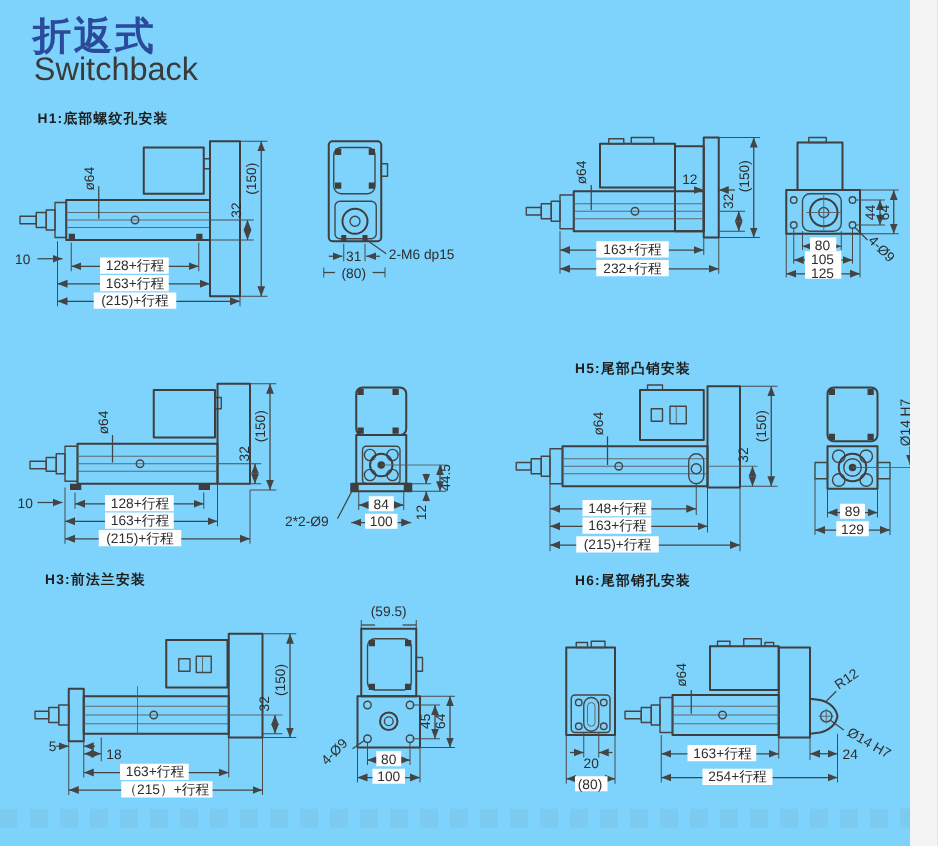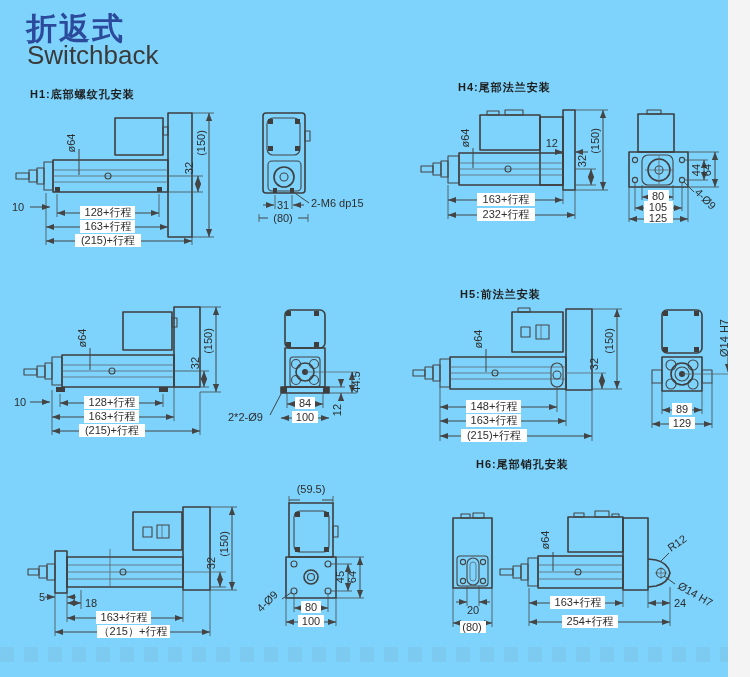--- a/index.html
+++ b/index.html
@@ -2,21 +2,21 @@
 <html><head>
 <meta charset="utf-8">
 <style>
   html,body{margin:0;padding:0;background:#f4f4f4;}
   .page{position:relative;width:728px;height:677px;background:#7dd3fc;overflow:hidden;
         font-family:"Liberation Sans",sans-serif;}
   .hdr-cn{position:absolute;left:26px;top:8px;font-size:31px;font-weight:bold;color:#2b4a9b;letter-spacing:2px;}
   .hdr-en{position:absolute;left:27px;top:40px;font-size:26px;color:#3a3a3a;}
   .ptitle{position:absolute;font-size:11px;font-weight:bold;color:#1e1e1e;letter-spacing:1px;white-space:nowrap;}
   #t1{left:30px;top:87px;}  #t2{left:36px;top:287px;} #t3{left:36px;top:456px;}
-  #t4{left:458px;top:80px;} #t5{left:460px;top:287px;} #t6{left:460px;top:457px;margin-left:16px;}
+  #t4{left:458px;top:80px;} #t5{left:460px;top:287px;} #t6{left:460px;top:457px;}
   svg{position:absolute;left:0;top:0;}
   .o{fill:none;stroke:#3e3e3e;stroke-width:1.6;stroke-linejoin:round;}
   .o2{fill:none;stroke:#454545;stroke-width:1.1;stroke-linejoin:round;}
   .t{fill:none;stroke:#5a5a5a;stroke-width:0.7;}
   .x{fill:none;stroke:#4a4a4a;stroke-width:0.8;}
   .d{fill:none;stroke:#444444;stroke-width:1;}
   .f{fill:#3e3e3e;stroke:none;}
   .w{fill:#ffffff;stroke:none;}
   .txt{font:11px "Liberation Sans",sans-serif;fill:#2e2e2e;}
   .ghost-row{position:absolute;left:0;top:647px;width:750px;height:15px;
@@ -24,22 +24,22 @@
 </style>
 </head>
 <body>
 
 <div class="page">
 
   <div class="hdr-cn">折返式</div>
   <div class="hdr-en">Switchback</div>
 
   <div id="t1" class="ptitle">H1:底部螺纹孔安装</div>
-  <div id="t4" class="ptitle">H4:尾部法兰安装</div>
-  <div id="t5" class="ptitle">H5:前法兰安装</div>
+  <div id="t3" class="ptitle">H3:前法兰安装</div>
+  <div id="t5" class="ptitle">H5:尾部凸销安装</div>
   <div id="t6" class="ptitle">H6:尾部销孔安装</div>
 
   <svg width="750" height="677" viewBox="0 0 750 677">
     <defs>
       <marker id="arw" viewBox="0 0 9 9" refX="9" refY="4.5" markerWidth="8" markerHeight="8" orient="auto-start-reverse">
         <path d="M0,1 L9,4.5 L0,8 Z" fill="#444"></path>
       </marker>
     </defs>
 
     <g>

